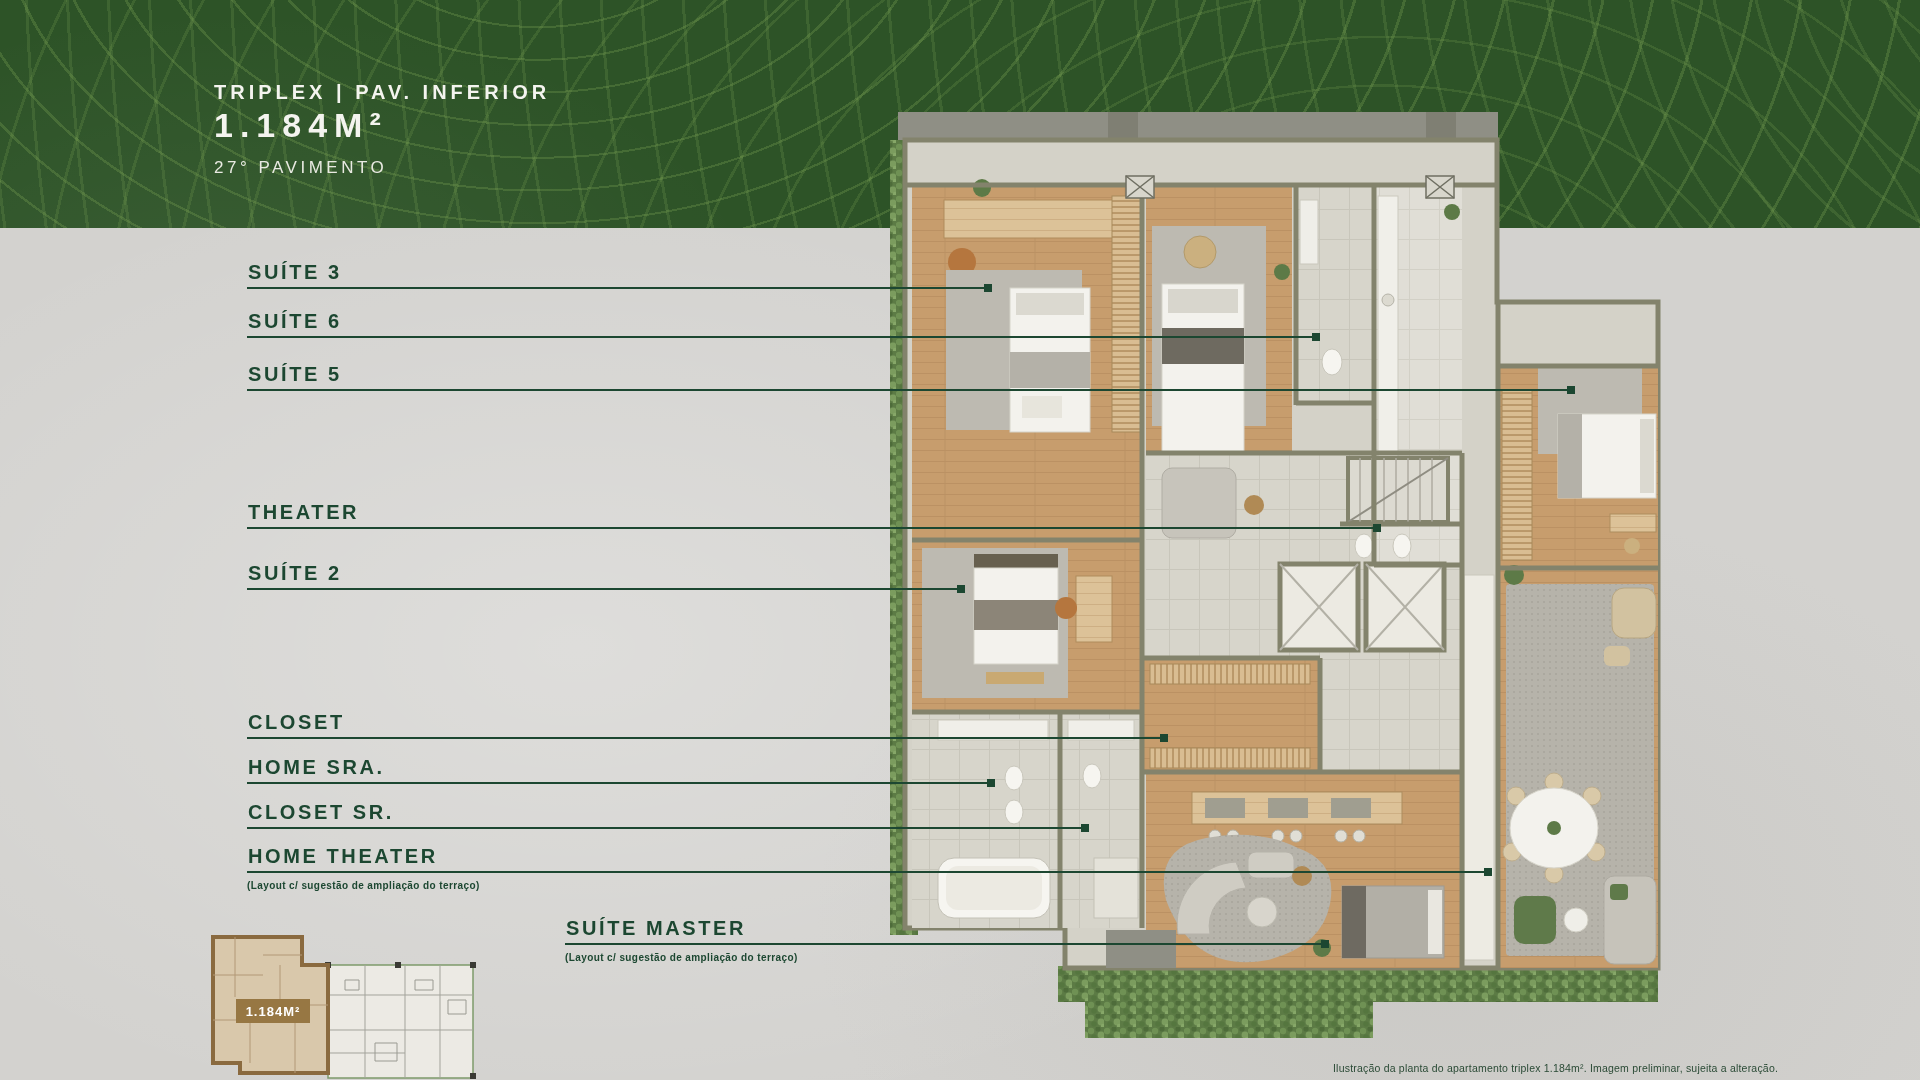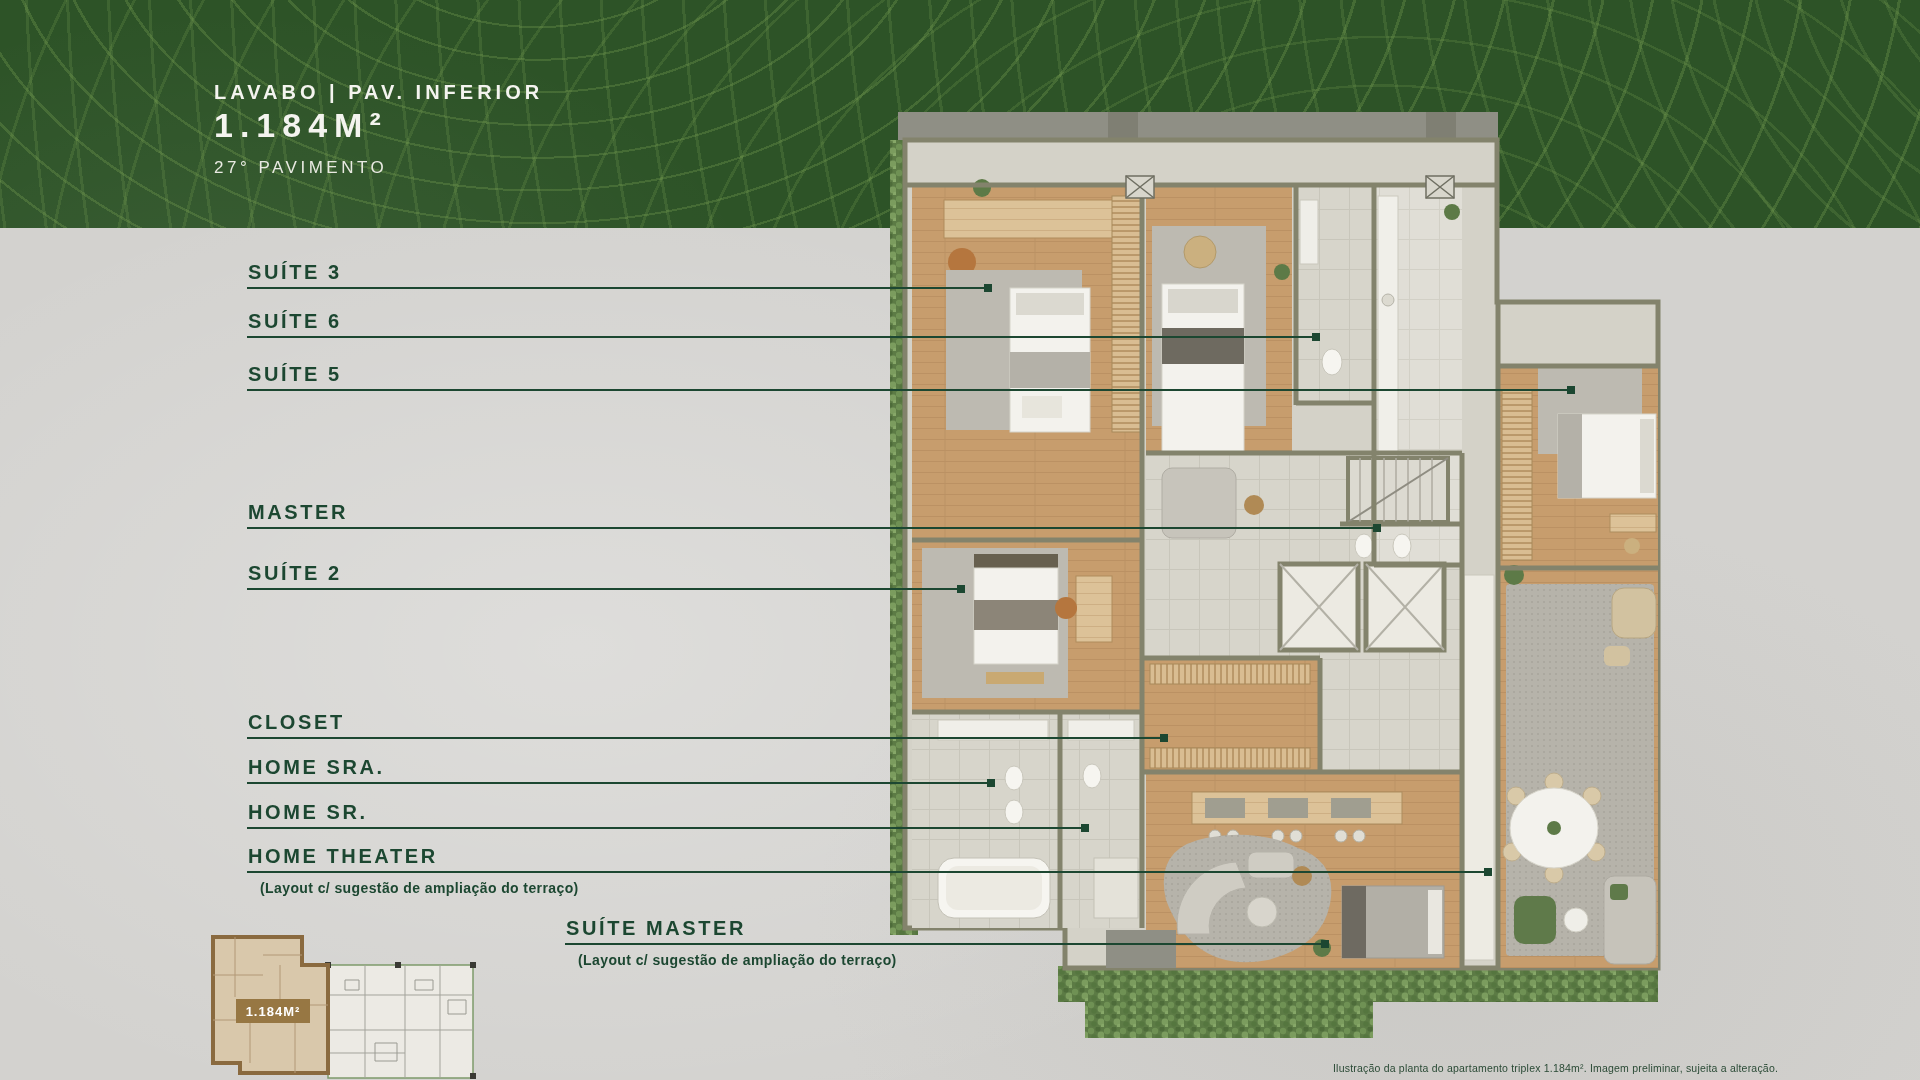--- a/index.html
+++ b/index.html
@@ -17,33 +17,33 @@
       radial-gradient(ellipse 900px 500px at 12% 135%, rgba(255,255,255,.06), transparent 60%);}
   .hdr{position:absolute;color:#f4f4ef;white-space:nowrap;}
   .hdr-title{left:214px;top:81px;font-size:20px;font-weight:bold;letter-spacing:4px;}
   .hdr-area{left:214px;top:106px;font-size:34px;font-weight:bold;letter-spacing:7px;}
   .hdr-floor{left:214px;top:158px;font-size:17px;font-weight:normal;letter-spacing:3.5px;color:#e9eae2;}
   .callout{position:absolute;z-index:5;}
   .callout .cl-line{height:0;border-top:2px solid #1c4731;position:relative;}
   .callout .cl-line::after{content:"";position:absolute;right:-2px;top:-5px;width:8px;height:8px;background:#1c4731;}
   .callout .cl-label{position:absolute;left:1px;bottom:5px;font-size:20px;font-weight:bold;
     letter-spacing:2.6px;color:#1c4731;white-space:nowrap;}
-  .callout .cl-note{position:absolute;left:13px;top:9px;font-size:14px;font-weight:bold;
+  .callout .cl-note{position:absolute;left:0;top:9px;font-size:10px;font-weight:bold;
     letter-spacing:.4px;color:#1c4731;white-space:nowrap;}
   .disclaimer{position:absolute;left:1289px;top:1062px;font-size:10.5px;color:#2a4a35;
     letter-spacing:.2px;white-space:nowrap;z-index:6;margin-left:44px;}
   svg{display:block;}
 </style>
 </head>
 <body>
 
 <div class="stage">
 
   <div class="band"></div>
-  <div class="hdr hdr-title">LAVABO | PAV. INFERIOR</div>
+  <div class="hdr hdr-title">TRIPLEX | PAV. INFERIOR</div>
   <div class="hdr hdr-area">1.184M²</div>
   <div class="hdr hdr-floor">27° PAVIMENTO</div>
 
   <svg style="position:absolute;left:890px;top:105px;width:772px;height:940px;z-index:2" viewBox="890 105 772 940" xmlns="http://www.w3.org/2000/svg">
     <defs>
       <pattern id="pHedge" patternUnits="userSpaceOnUse" width="16" height="13">
         <rect width="16" height="13" fill="#5c7b45"></rect>
         <circle cx="3" cy="4" r="3.2" fill="#6f9154"></circle>
         <circle cx="10" cy="2" r="2.6" fill="#4e6c3a"></circle>
         <circle cx="13" cy="8" r="3.4" fill="#7b9c5e"></circle>
@@ -259,37 +259,37 @@
   </div>
   <div class="callout" style="left:247px;top:336px;width:1071px">
     <span class="cl-label">SUÍTE 6</span>
     <div class="cl-line"></div>
   </div>
   <div class="callout" style="left:247px;top:389px;width:1326px">
     <span class="cl-label">SUÍTE 5</span>
     <div class="cl-line"></div>
   </div>
   <div class="callout" style="left:247px;top:527px;width:1132px">
-    <span class="cl-label">MASTER</span>
+    <span class="cl-label">THEATER</span>
     <div class="cl-line"></div>
   </div>
   <div class="callout" style="left:247px;top:588px;width:716px">
     <span class="cl-label">SUÍTE 2</span>
     <div class="cl-line"></div>
   </div>
   <div class="callout" style="left:247px;top:737px;width:919px">
     <span class="cl-label">CLOSET</span>
     <div class="cl-line"></div>
   </div>
   <div class="callout" style="left:247px;top:782px;width:746px">
     <span class="cl-label">HOME SRA.</span>
     <div class="cl-line"></div>
   </div>
   <div class="callout" style="left:247px;top:827px;width:840px">
-    <span class="cl-label">HOME SR.</span>
+    <span class="cl-label">CLOSET SR.</span>
     <div class="cl-line"></div>
   </div>
   <div class="callout" style="left:247px;top:871px;width:1243px">
     <span class="cl-label">HOME THEATER</span>
     <div class="cl-line"></div>
     <span class="cl-note">(Layout c/ sugestão de ampliação do terraço)</span>
   </div>
   <div class="callout" style="left:565px;top:943px;width:762px">
     <span class="cl-label">SUÍTE MASTER</span>
     <div class="cl-line"></div>

